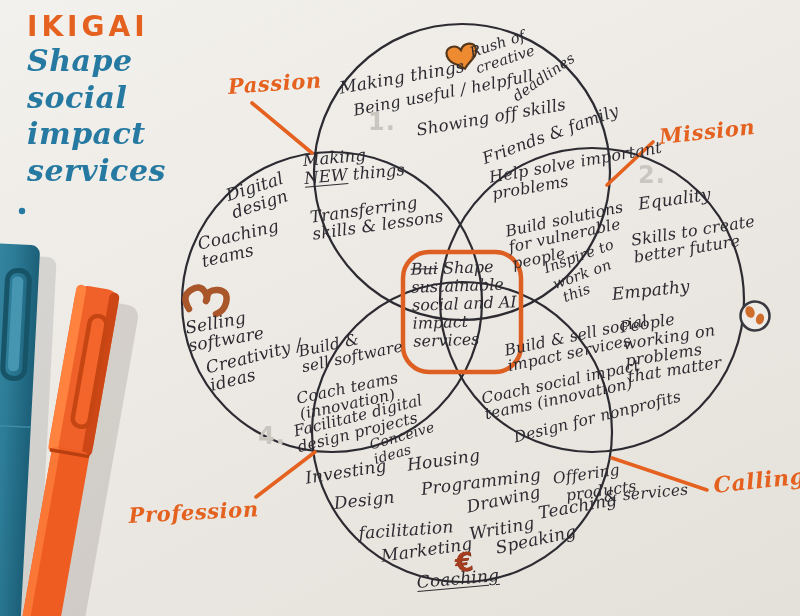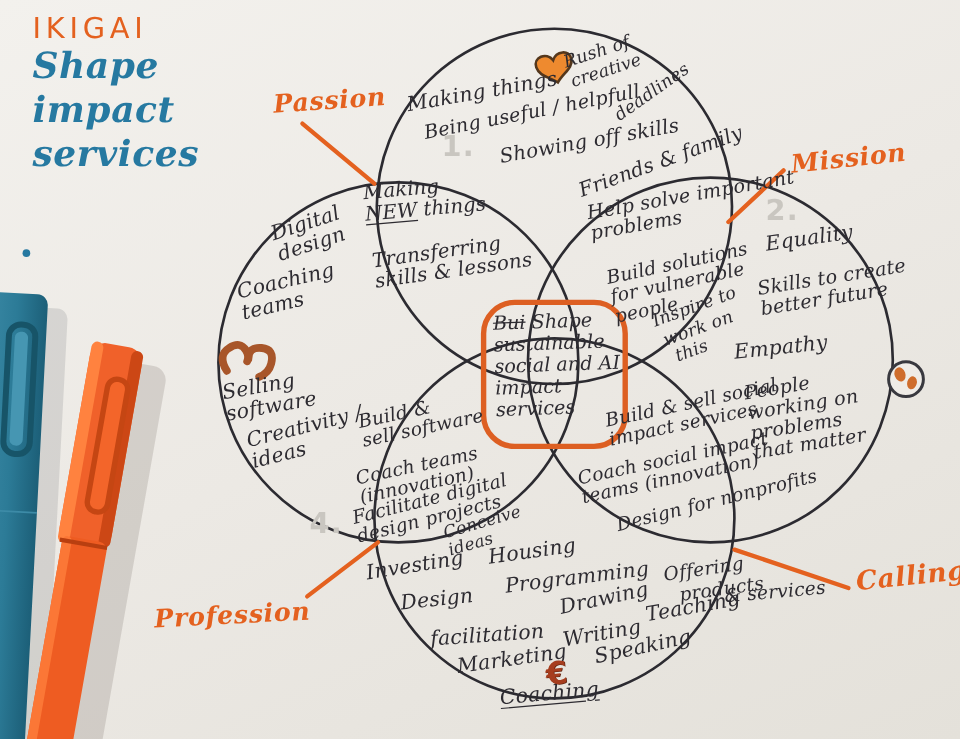--- a/index.html
+++ b/index.html
@@ -21,22 +21,22 @@
     font-family:"DejaVu Sans", sans-serif; letter-spacing:1px;
   }
 
   .arealabel {
     position:absolute; color:var(--c-orange,#e4611f); font-weight:bold; font-style:italic;
     transform-origin:0 0; letter-spacing:0.6px; font-family:"DejaVu Serif", serif;
   }
 
   .titleblock { position:absolute; left:27px; top:10px; }
   .title-kicker {
-    color:var(--c-orange,#e4611f); font-weight:normal; letter-spacing:4px;
-    font-size:24px; font-family:"DejaVu Sans", sans-serif;
+    color:var(--c-orange,#e4611f); font-weight:bold; letter-spacing:4px;
+    font-size:28px; font-family:"DejaVu Sans", sans-serif;
   }
   .title-line {
     color:var(--c-teal,#2679a1); font-size:30px; font-style:italic; font-weight:bold;
     line-height:1.22; letter-spacing:0.5px;
   }
 
   .center-text {
     position:absolute; left:406px; top:259px; width:112px;
     font-size:16px; font-style:italic; color:var(--c-ink,#2d2b31);
     line-height:1.12; transform:rotate(-2deg); padding-left:6px;
@@ -190,20 +190,21 @@
       <div class="note" style="left: 603px; top: 489px; font-size: 15.5px; transform: rotate(-5deg);">&amp; services</div>
       <div class="note" style="left: 537px; top: 505px; font-size: 17px; transform: rotate(-10deg);">Teaching</div>
       <div class="note gray" style="left: 368px; top: 110px; font-size: 24px; transform: rotate(0deg);">1.</div>
       <div class="note gray" style="left: 638px; top: 163px; font-size: 24px; transform: rotate(0deg);">2.</div>
       <div class="note gray" style="left: 258px; top: 424px; font-size: 24px; transform: rotate(0deg);">4.</div>
     </div>
 
   <div class="titleblock">
     <div class="title-kicker">IKIGAI</div>
     <div class="title-line">Shape</div>
+    <div class="title-line">social</div>
     <div class="title-line">impact</div>
     <div class="title-line">services</div>
   </div>
 
   <div class="arealabel" style="left:227px;top:74px;font-size:21px;transform:rotate(-4deg)">Passion</div>
   <div class="arealabel" style="left:658px;top:124px;font-size:21px;transform:rotate(-6deg)">Mission</div>
   <div class="arealabel" style="left:128px;top:503px;font-size:21px;transform:rotate(-3deg)">Profession</div>
   <div class="arealabel" style="left:712px;top:472px;font-size:22px;transform:rotate(-6deg)">Calling</div>
 
   <div class="center-text">

